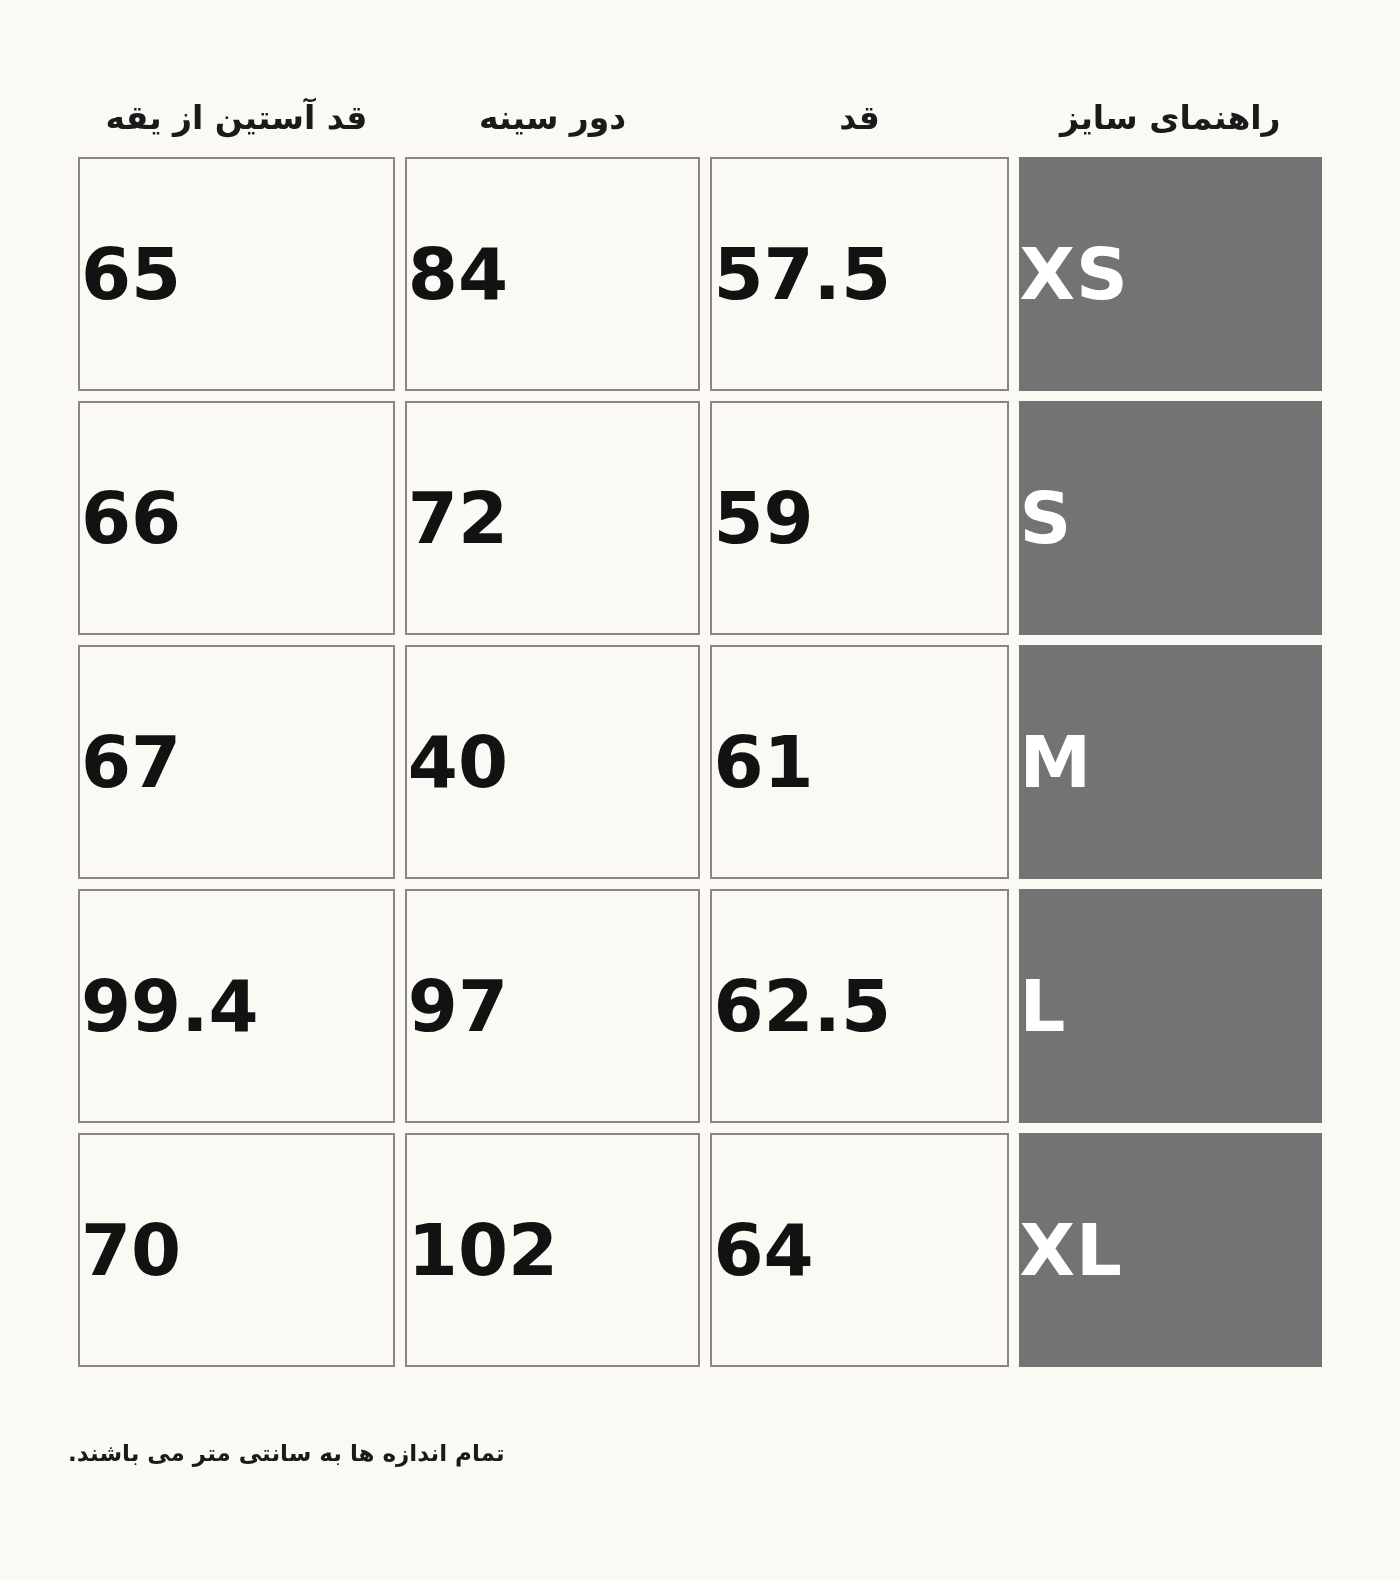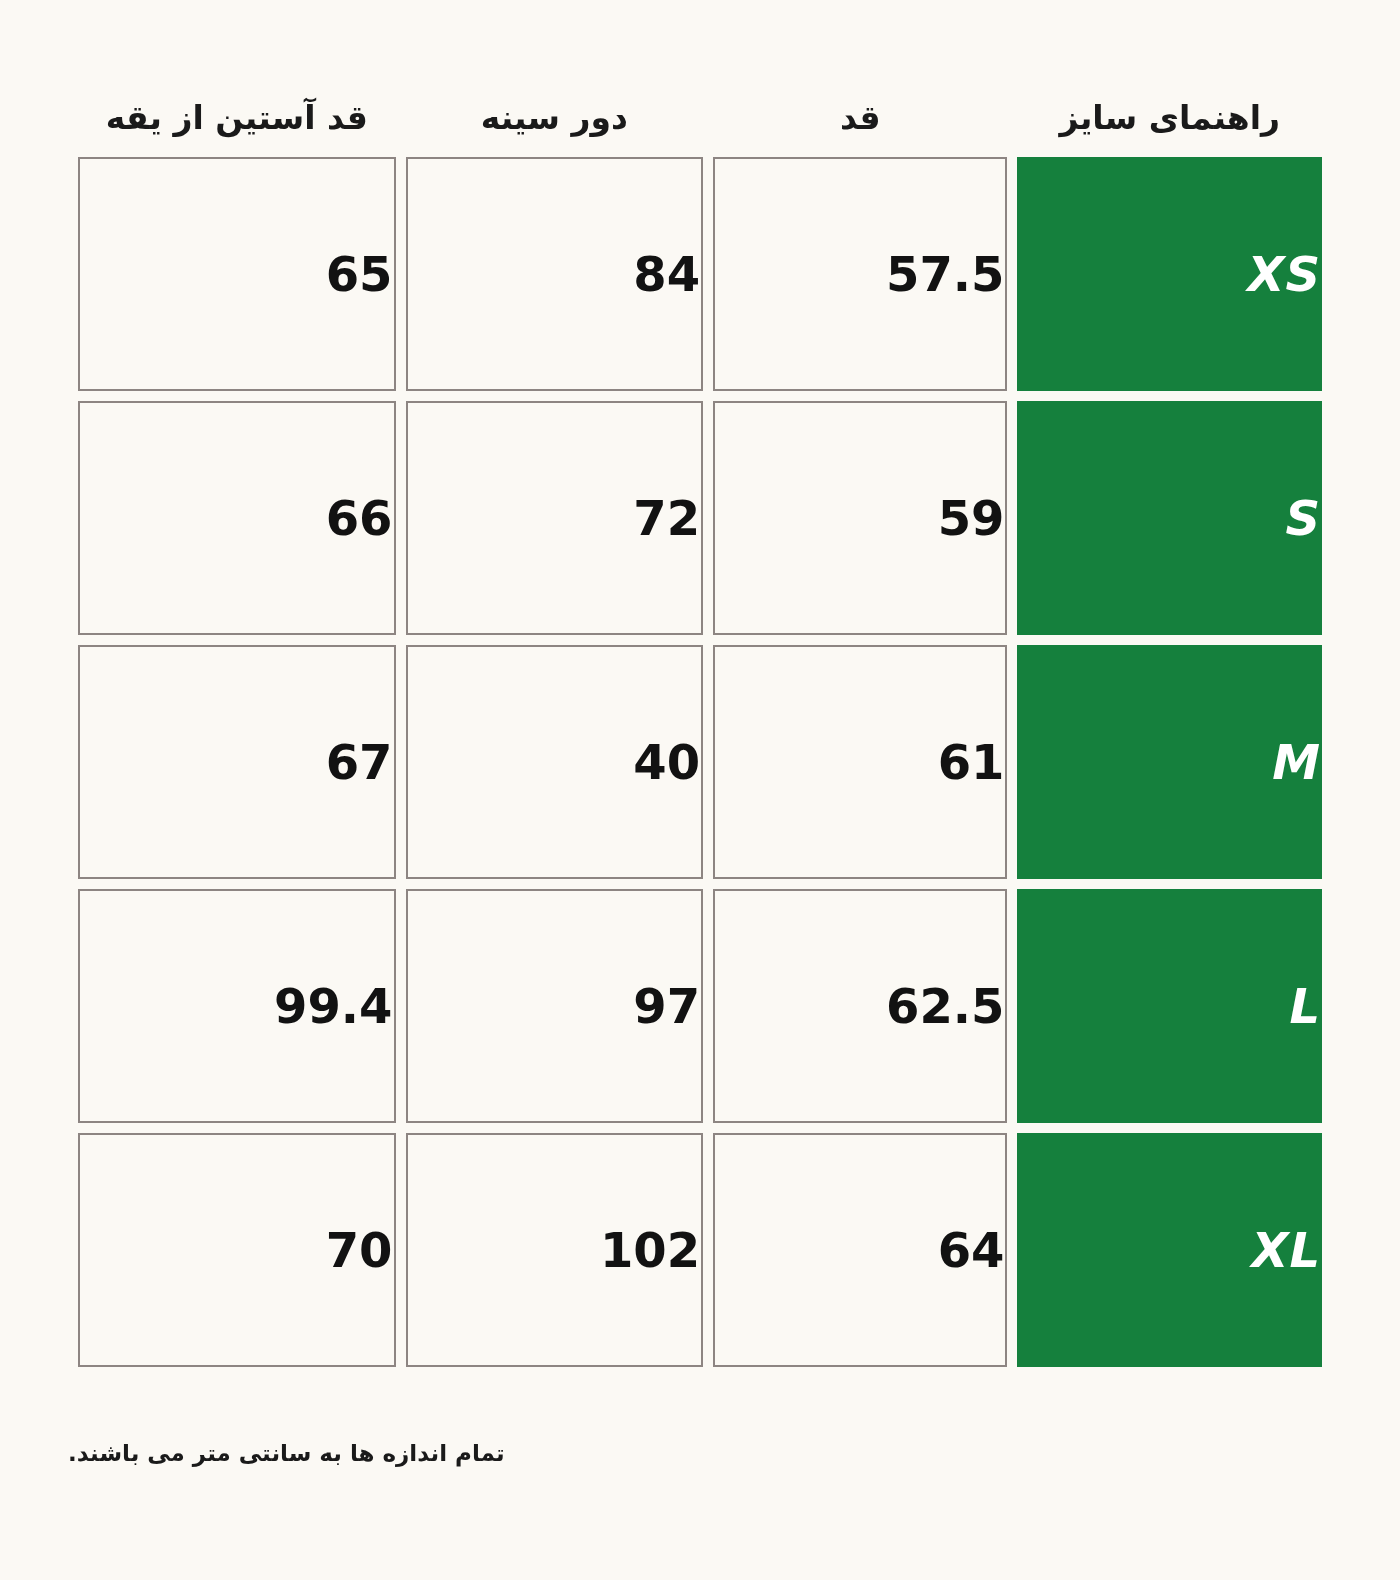--- a/index.html
+++ b/index.html
@@ -40,33 +40,32 @@
     white-space: nowrap;
     letter-spacing: -0.5px;
   }
   th.col-size { width: 300px; }
   th.col-length { width: 300px; }
   th.col-chest { width: 300px; }
   th.col-sleeve { width: 310px; }
 
   table.size-table td {
     height: 228px;
-    text-align: right;
+    text-align: left;
     vertical-align: middle;
-    font-size: 48px;
+    font-size: 72px;
     font-weight: bold;
   }
 
   td.size-cell {
-    background: #15803d;
+    background: #737373;
     color: #ffffff;
     border: none;
     font-size: 74px;
     letter-spacing: 1px;
-    font-style: italic;
   }
 
   td.value-cell {
     background: #fbf9f4;
     border: 2px solid #8d8582;
     color: #121212;
     font-family: "DejaVu Sans", "Liberation Sans", sans-serif;
   }
 
   .footnote {

